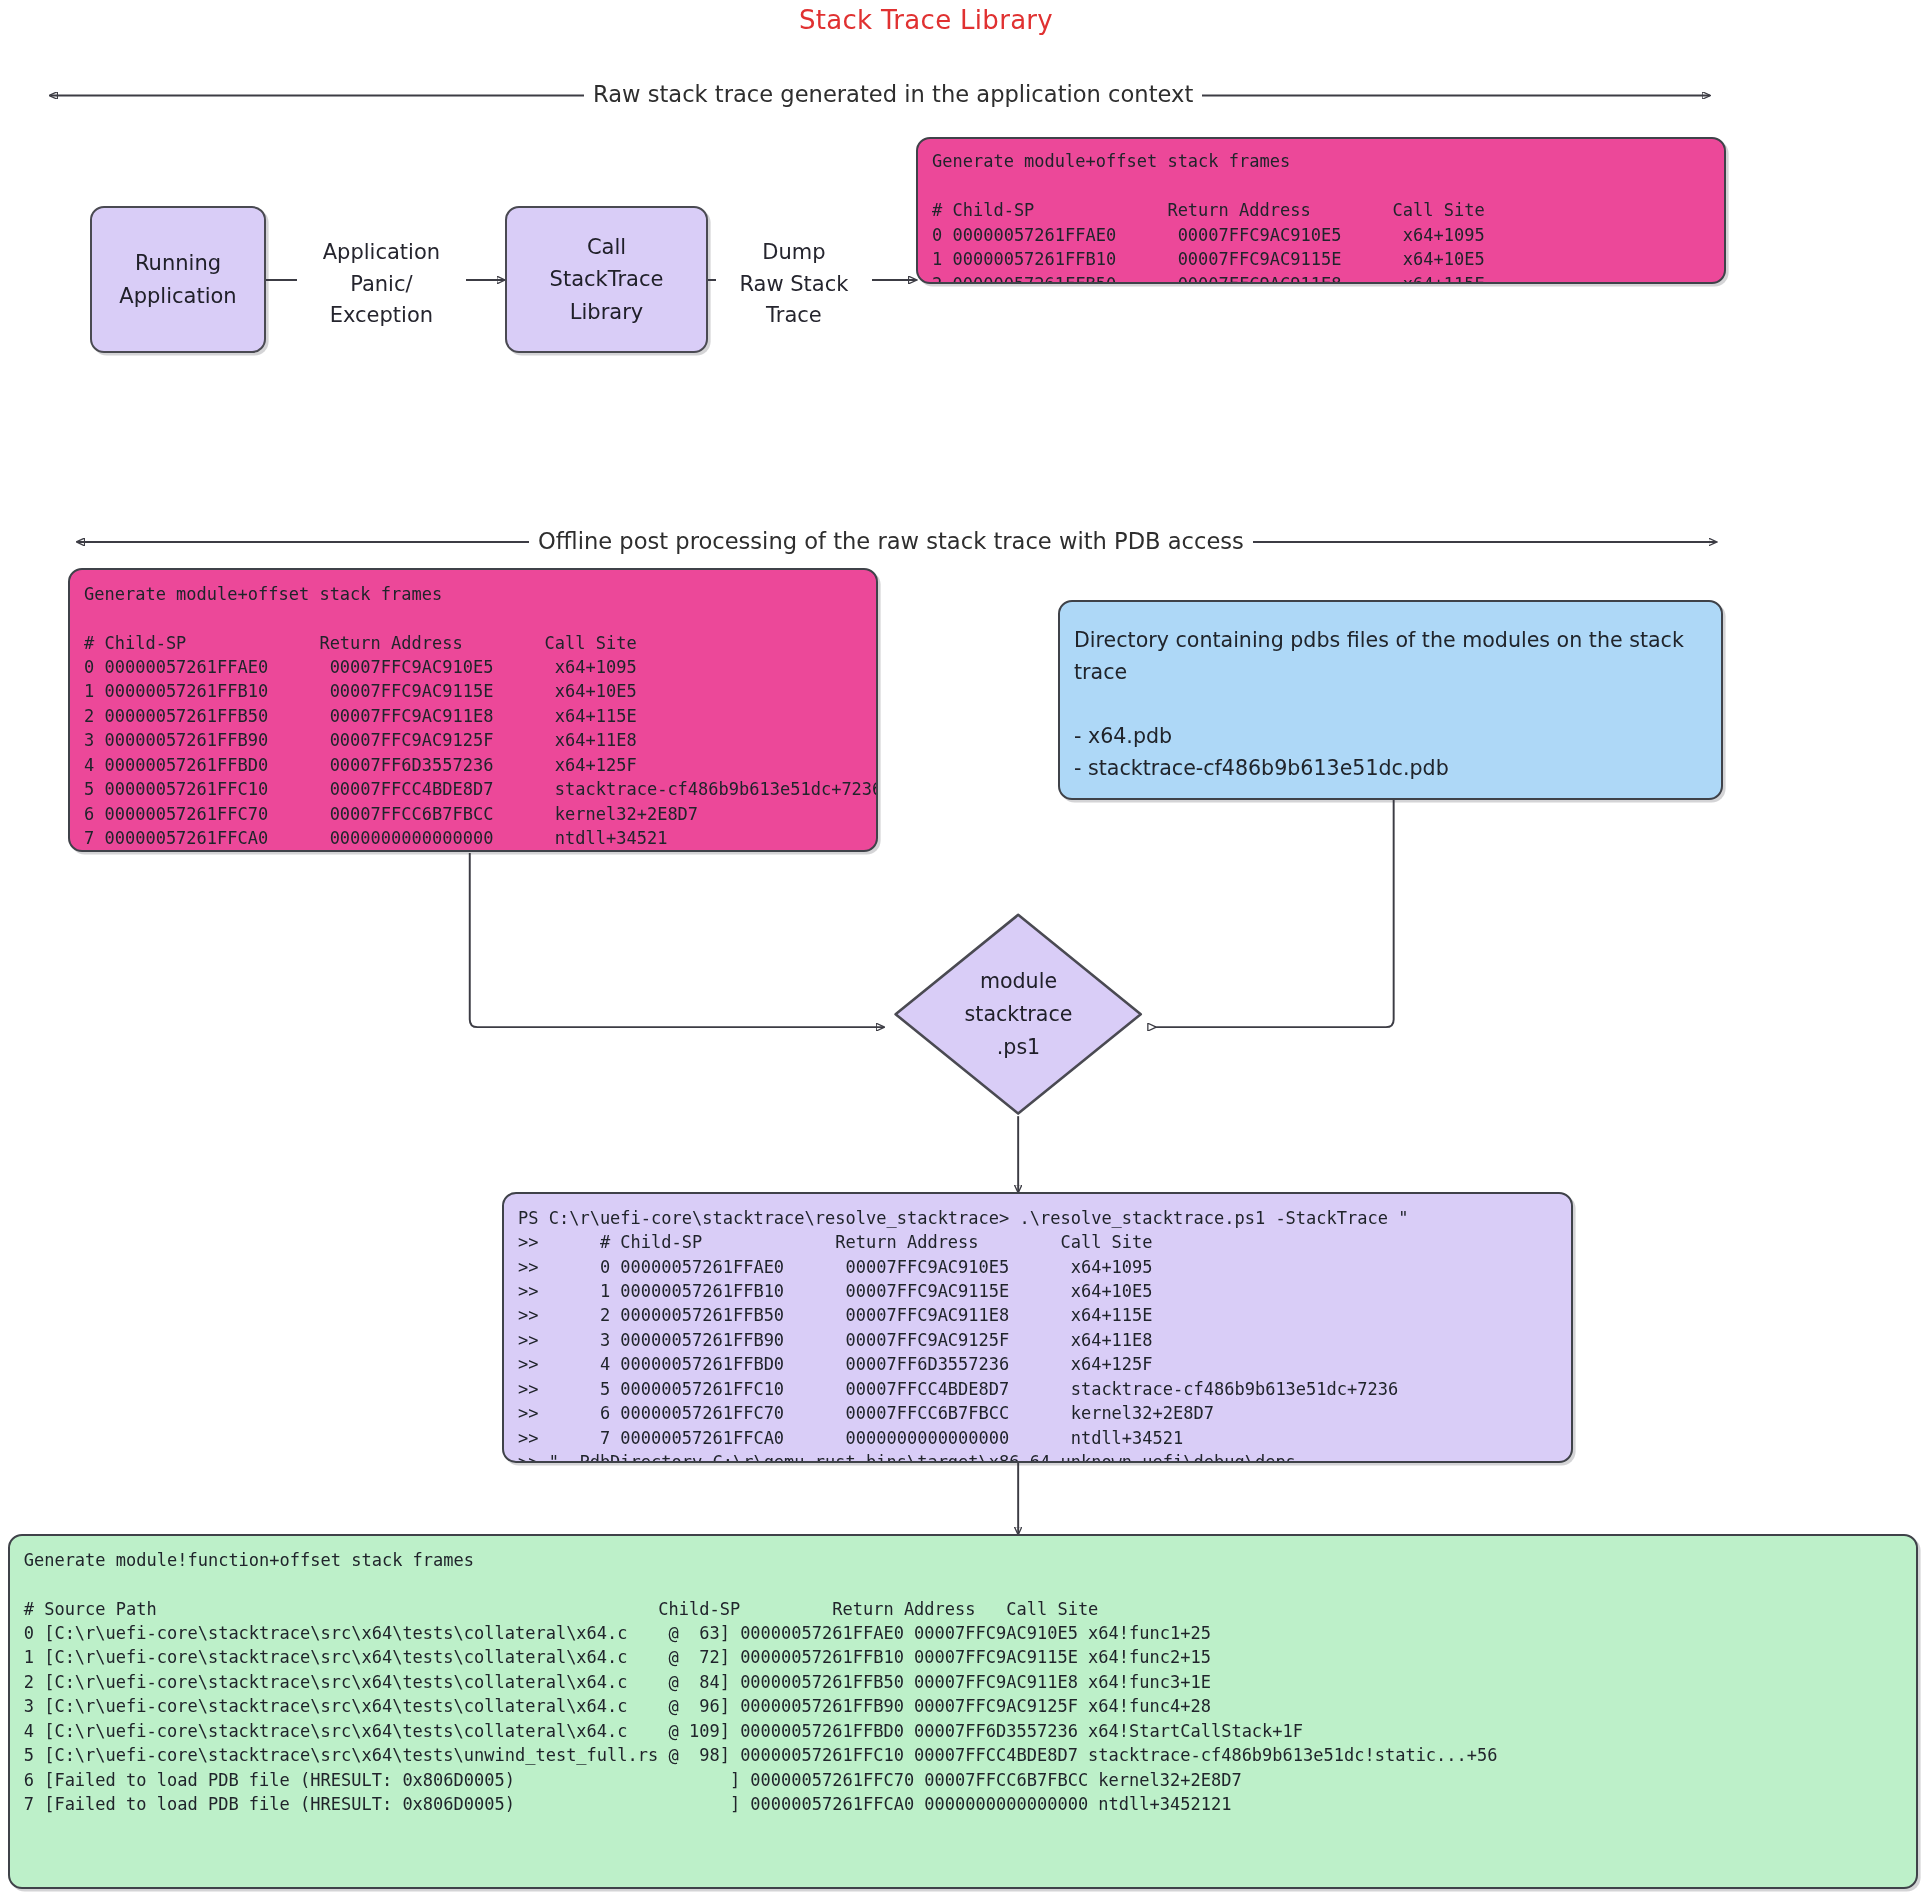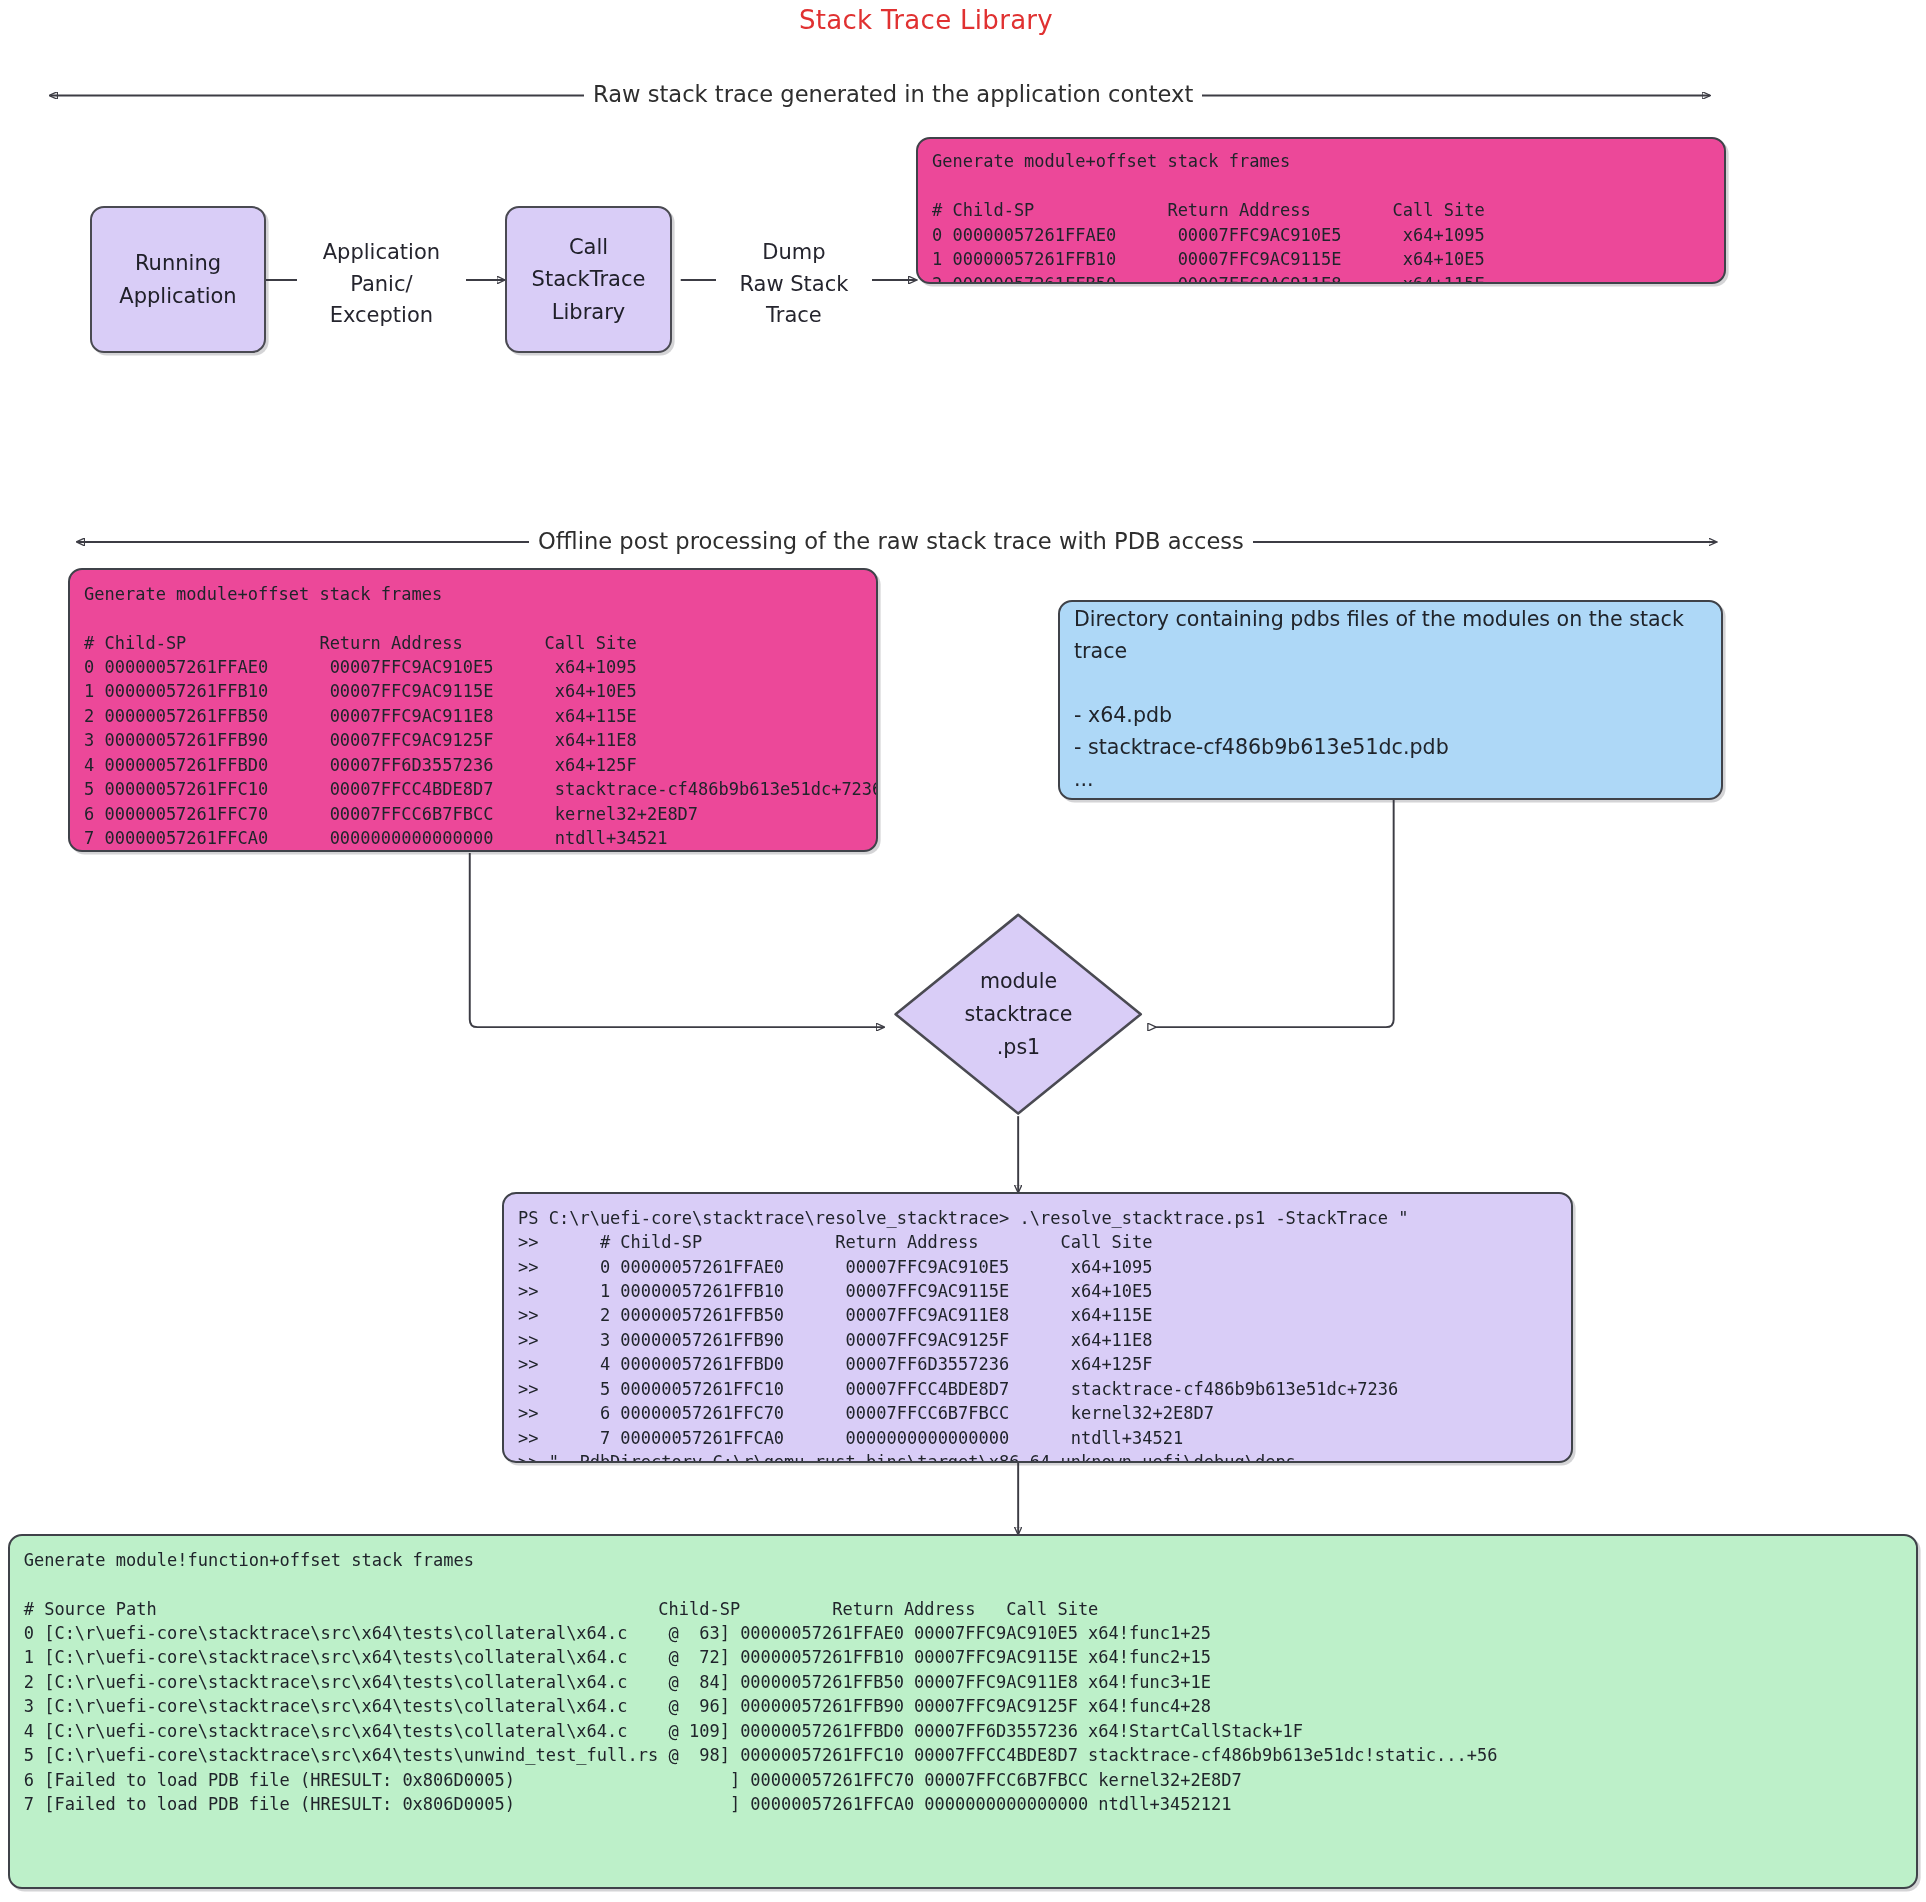--- a/index.html
+++ b/index.html
@@ -90,21 +90,21 @@
   .notebox {
     position: absolute;
     box-sizing: border-box;
     border: 2.6px solid #3f4249;
     border-radius: 14px;
     background: #aed8f7;
     color: #20242b;
     font-family: "DejaVu Sans", sans-serif;
     font-size: 20.6px;
     line-height: 1.55;
-    padding: 2px 14px;
+    padding: 23px 14px;
     white-space: pre-line;
     overflow: hidden;
     box-shadow: 2.6px 2.6px 0 rgba(60,60,70,0.22);
   }
   .diamond {
     position: absolute;
     display: flex;
     align-items: center;
     justify-content: center;
   }
@@ -155,21 +155,21 @@
   </svg>
 
   <div class="band-label" style="left:529px; top:528px;">Offline post processing of the raw stack trace with PDB access</div>
   <div class="band-label" style="left:584px; top:81px;">Raw stack trace generated in the application context</div>
 
   <div class="node" style="left:90px; top:206px; width:176px; height:147px;">
     <span style="white-space:pre-line">Running
 Application</span>
   </div>
 
-  <div class="node" style="left:505px; top:206px; width:167px; height:147px;">
+  <div class="node" style="left:505px; top:206px; width:203px; height:147px;">
     <span style="white-space:pre-line">Call
 StackTrace
 Library</span>
   </div>
 
   <div class="edge-label" style="left:297px; top:237px; width:161px;">Application
 Panic/
 Exception</div>
   <div class="edge-label" style="left:716px; top:237px; width:148px;">Dump
 Raw Stack

